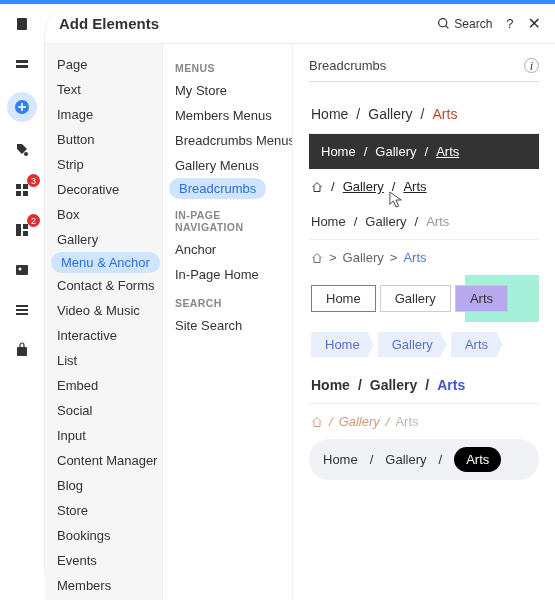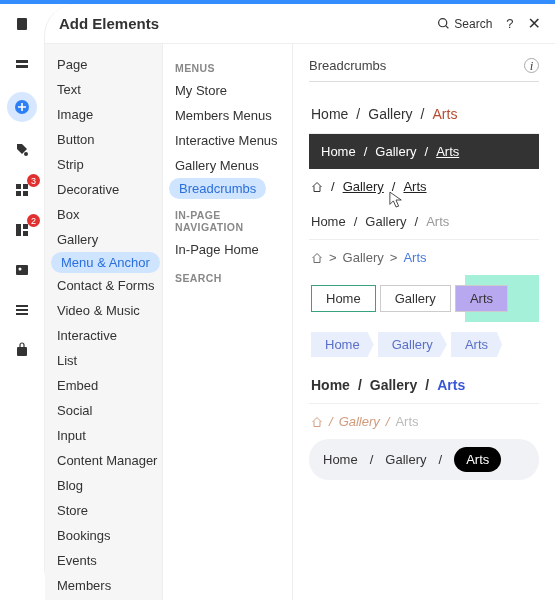--- a/index.html
+++ b/index.html
@@ -137,21 +137,21 @@
             </svg>
           <span>Search</span>
         </div>
         <span class="help">?</span>
         <span class="close">✕</span>
       </div>
     </div>
 
     <div class="body">
       <div class="col1" id="col1"><div class="item">Page</div><div class="item">Text</div><div class="item">Image</div><div class="item">Button</div><div class="item">Strip</div><div class="item">Decorative</div><div class="item">Box</div><div class="item">Gallery</div><div class="item active">Menu &amp; Anchor</div><div class="item">Contact &amp; Forms</div><div class="item">Video &amp; Music</div><div class="item">Interactive</div><div class="item">List</div><div class="item">Embed</div><div class="item">Social</div><div class="item">Input</div><div class="item">Content Manager</div><div class="item">Blog</div><div class="item">Store</div><div class="item">Bookings</div><div class="item">Events</div><div class="item">Members</div><div class="item">My Designs</div></div>
-      <div class="col2" id="col2"><h3>MENUS</h3><div class="item">My Store</div><div class="item">Members Menus</div><div class="item">Interactive Menus</div><div class="item">Gallery Menus</div><div class="item active">Breadcrumbs</div><h3>IN-PAGE NAVIGATION</h3><div class="item">In-Page Home</div><h3>SEARCH</h3></div>
+      <div class="col2" id="col2"><h3>MENUS</h3><div class="item">My Store</div><div class="item">Members Menus</div><div class="item">Breadcrumbs Menus</div><div class="item">Gallery Menus</div><div class="item active">Breadcrumbs</div><h3>IN-PAGE NAVIGATION</h3><div class="item">Anchor</div><div class="item">In-Page Home</div><h3>SEARCH</h3><div class="item">Site Search</div></div>
 
       <div class="preview">
         <div class="preview-head">
           <span>Breadcrumbs</span>
           <span class="info">i</span>
         </div>
 
         <div class="bc bc1">
           <span>Home</span><span class="sep">/</span><span>Gallery</span><span class="sep">/</span><span class="last">Arts</span>
         </div>

